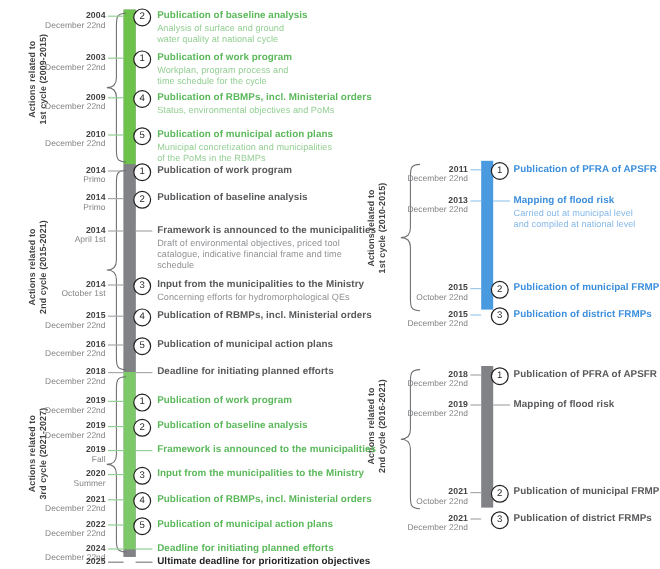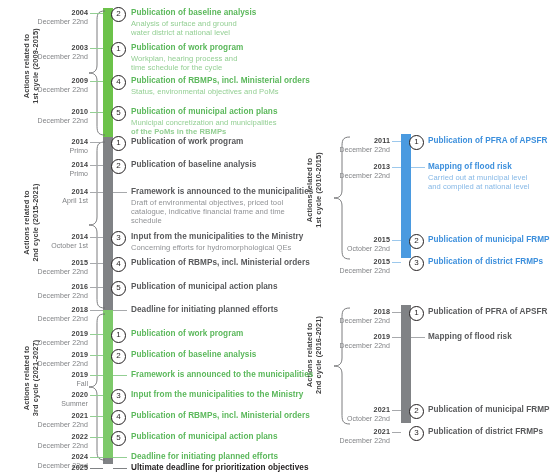--- a/index.html
+++ b/index.html
@@ -132,50 +132,50 @@
 
   <div id="left-rows">
       <div class="row c-green" style="left: 0px; top: 0px;">
         <div class="date-year" style="left: 18px; top: 9px; width: 70px;">2004</div>
         <div class="date-sub" style="left: 18px; top: 18px; width: 70px;">December 22nd</div>
         <div class="tick" style="left: 90px; top: 13px; width: 13px; background: rgb(147, 207, 147);"></div>
         <div class="tick" style="left: 113px; top: 13px; width: 4px; background: rgb(147, 207, 147);"></div>
         <div class="marker" style="left: 111px; top: 6.5px;">2</div>
         <div class="title" style="left: 131px; top: 8px;">Publication of baseline analysis</div>
         <div class="desc" style="left: 131px; top: 18.5px; white-space: nowrap;">Analysis of surface and ground</div>
-        <div class="desc" style="left: 131px; top: 27.7px; white-space: nowrap;">water district at national level</div>
+        <div class="desc" style="left: 131px; top: 27.7px; white-space: nowrap;">water quality at national cycle</div>
       </div>
       <div class="row c-green" style="left: 0px; top: 0px;">
         <div class="date-year" style="left: 18px; top: 44px; width: 70px;">2003</div>
         <div class="date-sub" style="left: 18px; top: 53px; width: 70px;">December 22nd</div>
         <div class="tick" style="left: 90px; top: 48px; width: 13px; background: rgb(147, 207, 147);"></div>
         <div class="tick" style="left: 113px; top: 48px; width: 4px; background: rgb(147, 207, 147);"></div>
         <div class="marker" style="left: 111px; top: 41.5px;">1</div>
         <div class="title" style="left: 131px; top: 43px;">Publication of work program</div>
-        <div class="desc" style="left: 131px; top: 53.5px; white-space: nowrap;">Workplan, hearing process and</div>
+        <div class="desc" style="left: 131px; top: 53.5px; white-space: nowrap;">Workplan, program process and</div>
         <div class="desc" style="left: 131px; top: 62.7px; white-space: nowrap;">time schedule for the cycle</div>
       </div>
       <div class="row c-green" style="left: 0px; top: 0px;">
         <div class="date-year" style="left: 18px; top: 77px; width: 70px;">2009</div>
         <div class="date-sub" style="left: 18px; top: 86px; width: 70px;">December 22nd</div>
         <div class="tick" style="left: 90px; top: 81px; width: 13px; background: rgb(147, 207, 147);"></div>
         <div class="tick" style="left: 113px; top: 81px; width: 4px; background: rgb(147, 207, 147);"></div>
         <div class="marker" style="left: 111px; top: 74.5px;">4</div>
         <div class="title" style="left: 131px; top: 76px;">Publication of RBMPs, incl. Ministerial orders</div>
         <div class="desc" style="left: 131px; top: 86.5px; white-space: nowrap;">Status, environmental objectives and PoMs</div>
       </div>
       <div class="row c-green" style="left: 0px; top: 0px;">
         <div class="date-year" style="left: 18px; top: 108px; width: 70px;">2010</div>
         <div class="date-sub" style="left: 18px; top: 117px; width: 70px;">December 22nd</div>
         <div class="tick" style="left: 90px; top: 112px; width: 13px; background: rgb(147, 207, 147);"></div>
         <div class="tick" style="left: 113px; top: 112px; width: 4px; background: rgb(147, 207, 147);"></div>
         <div class="marker" style="left: 111px; top: 105.5px;">5</div>
         <div class="title" style="left: 131px; top: 107px;">Publication of municipal action plans</div>
         <div class="desc" style="left: 131px; top: 117.5px; white-space: nowrap;">Municipal concretization and municipalities</div>
-        <div class="desc" style="left: 131px; top: 126.7px; white-space: nowrap; font-weight: bold;">of the PoMs in the RBMPs</div>
+        <div class="desc" style="left: 131px; top: 126.7px; white-space: nowrap;">of the PoMs in the RBMPs</div>
       </div>
       <div class="row c-grey" style="left: 0px; top: 0px;">
         <div class="date-year" style="left: 18px; top: 138px; width: 70px;">2014</div>
         <div class="date-sub" style="left: 18px; top: 147px; width: 70px;">Primo</div>
         <div class="tick" style="left: 90px; top: 142px; width: 13px; background: rgb(167, 169, 172);"></div>
         <div class="tick" style="left: 113px; top: 142px; width: 4px; background: rgb(167, 169, 172);"></div>
         <div class="marker" style="left: 111px; top: 135.5px;">1</div>
         <div class="title" style="left: 131px; top: 137px;">Publication of work program</div>
       </div>
       <div class="row c-grey" style="left: 0px; top: 0px;">

